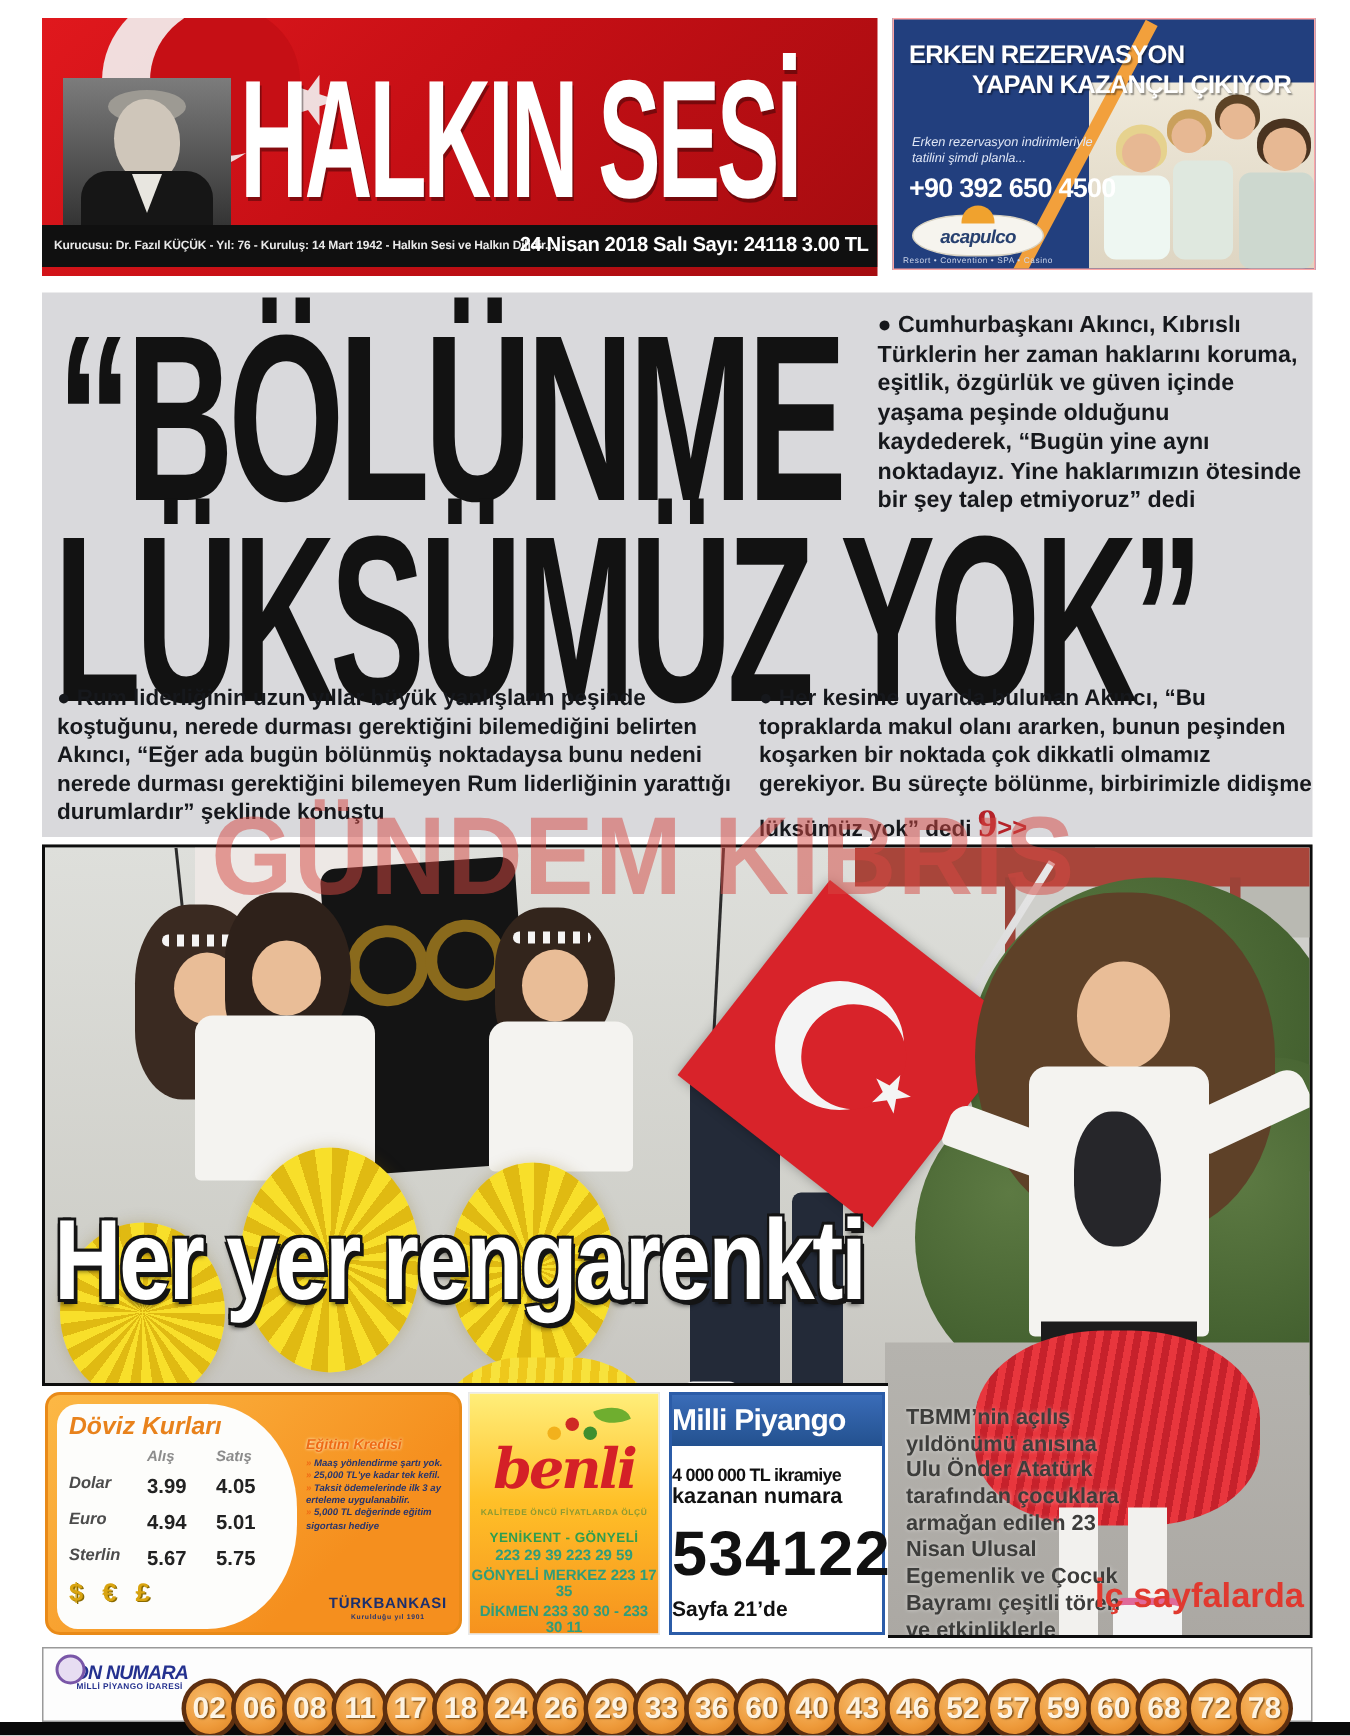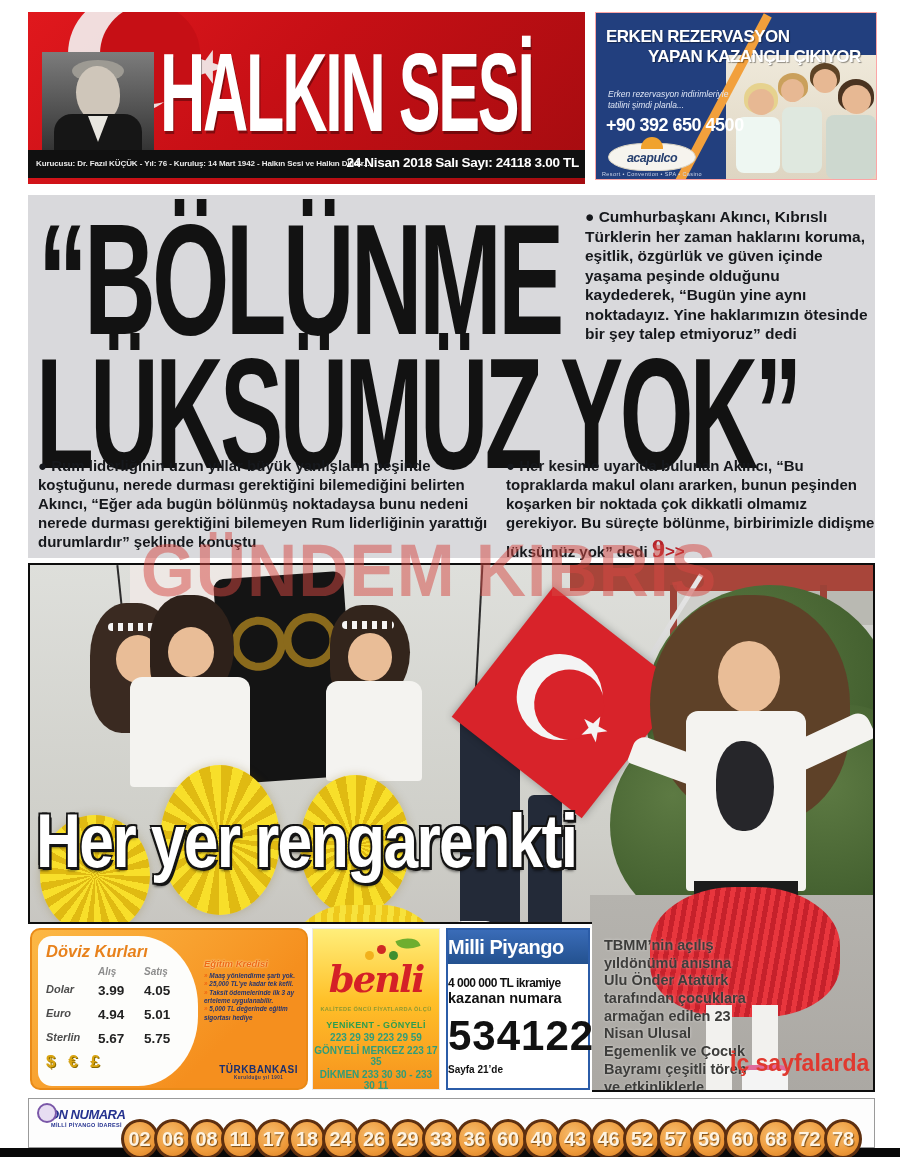--- a/index.html
+++ b/index.html
@@ -119,21 +119,21 @@
   #benli-tag{margin-top:10px;font-size:5.6px;font-weight:bold;color:#8c9a32;letter-spacing:.4px;}
   #benli-loc{margin-top:8px;font-size:9px;font-weight:bold;color:#2e9e4f;letter-spacing:.3px;}
   .benli-ph{font-size:10px;font-weight:bold;color:#2f9d7a;margin-top:2px;}
   #benli-web{margin-top:7px;font-size:5.5px;color:#f8f4e4;}
 
   #piyango-ad{left:446px;top:928px;width:144px;height:162px;z-index:4;background:#fff;border:2px solid #2b5ca8;box-sizing:border-box;}
   #piyango-head{height:34px;background:linear-gradient(180deg,#3a6cb8,#23518f);color:#fff;font-weight:bold;font-size:20px;line-height:34px;letter-spacing:-0.5px;}
   #piyango-l1{margin-top:12px;font-size:12px;font-weight:bold;color:#111;letter-spacing:-0.5px;}
   #piyango-l2{font-size:14.5px;font-weight:bold;color:#111;}
   #piyango-num{margin-top:6px;font-size:42px;font-weight:bold;color:#111;letter-spacing:1px;}
-  #piyango-ref{margin-top:4px;font-size:10px;font-weight:bold;color:#111;}
+  #piyango-ref{margin-top:4px;font-size:14px;font-weight:bold;color:#111;}
 
   
   #onnumara{left:28px;top:1098px;width:847px;height:50px;background:#fdfdfd;border:1px solid #9a9a9a;box-sizing:border-box;z-index:4;}
   #on-logo{left:10px;top:8px;width:110px;}
   #on-logo .circ{position:absolute;left:-2px;top:-4px;width:16px;height:16px;border-radius:50%;border:2px solid #7a57a8;background:#e7ddf2;}
   #on-name{font-size:13px;font-weight:bold;font-style:italic;color:#24318f;letter-spacing:-0.5px;margin-left:10px;}
   #on-sub{font-size:5.5px;font-weight:bold;color:#24318f;margin-left:12px;letter-spacing:.3px;}
   #balls{position:absolute;left:96px;top:20px;display:flex;}
   .ball{width:38px;height:40px;margin-left:-4.5px;border-radius:50%;background:radial-gradient(circle at 40% 35%,#f6bc6e,#ee9a3a 60%,#d97f23);
     border:3px solid #5d2f10;box-sizing:border-box;color:#fdf3e2;font-size:20px;font-weight:bold;text-align:center;line-height:34px;

